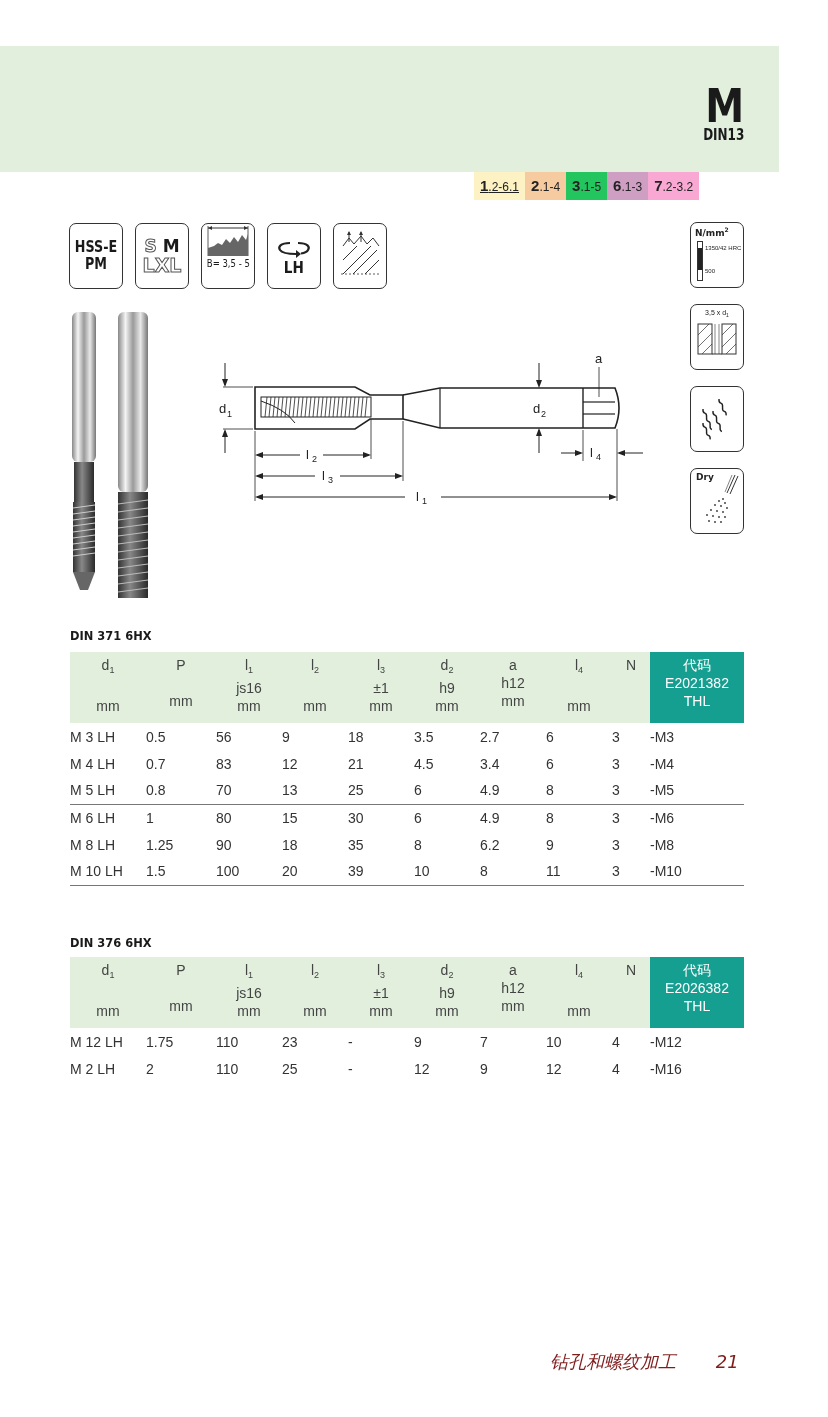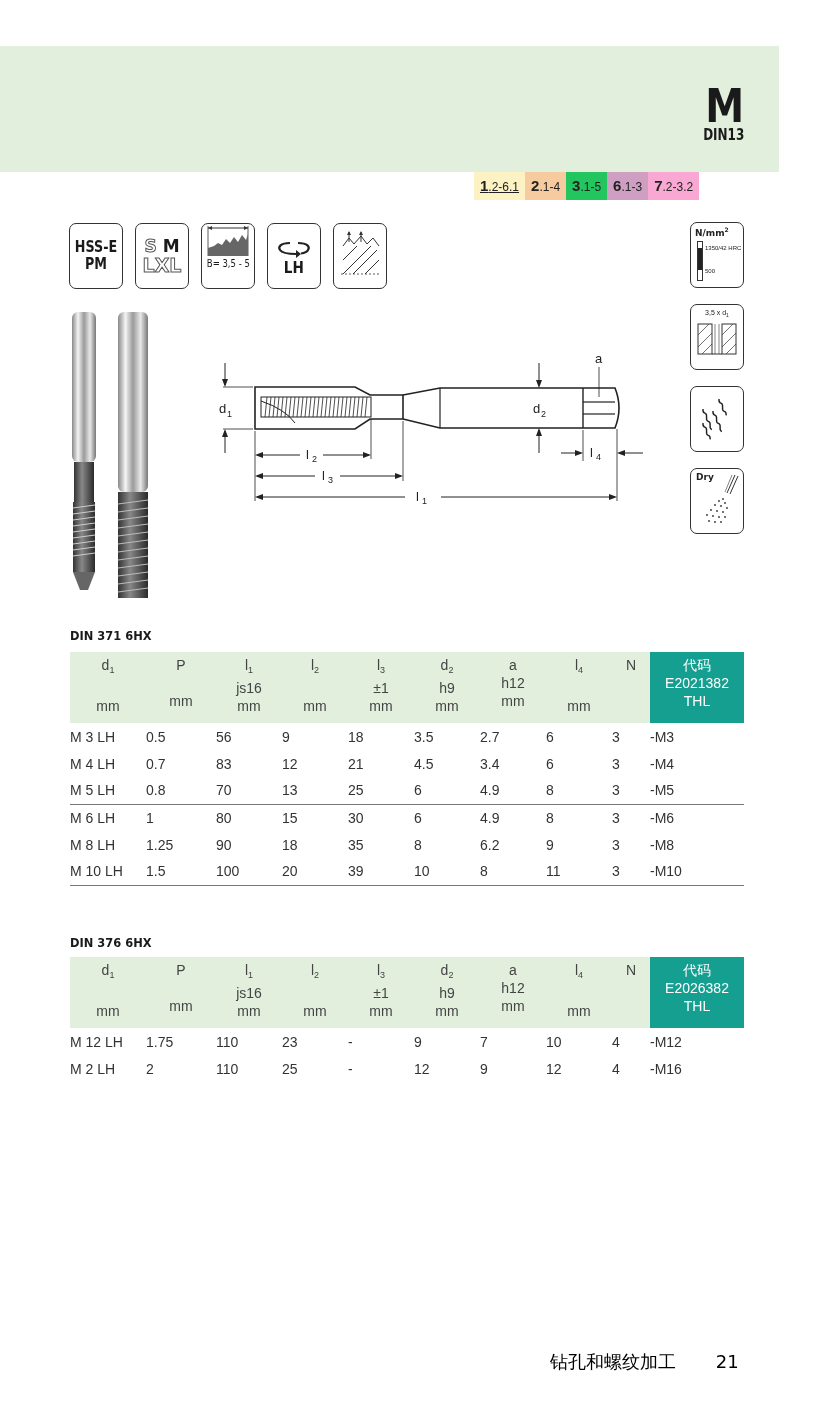--- a/index.html
+++ b/index.html
@@ -29,21 +29,21 @@
   .section-title { position: absolute; left: 70px; font-family: "DejaVu Sans", sans-serif; font-weight: bold; font-size: 13px; color: #1a1a1a; transform-origin: left center; transform: scaleX(0.88); }
 
   table.spec { position: absolute; left: 70px; width: 674px; border-collapse: collapse; font-size: 14px; color: #333; }
   table.spec th { background: #e2efdd; font-weight: normal; color: #444; vertical-align: top; text-align: center; padding: 4px 0 8px 0; line-height: 18px; font-size: 14px; }
   table.spec th.code { background: #159f90; color: #fff; }
   table.spec th .sub { font-size: 9px; vertical-align: -3px; }
   table.spec td { height: 27px; padding: 0 0 0 0; text-align: left; font-size: 14px; color: #333; }
   table.spec tr.grp td { border-top: 1px solid #777; }
   table.spec tr.last td { border-bottom: 1px solid #777; }
 
-  .footer { position: absolute; top: 1350px; left: 550px; font-size: 18px; color: #000000; font-family: "DejaVu Sans", sans-serif; }
+  .footer { position: absolute; top: 1350px; left: 550px; font-size: 18px; color: #7f1d1d; font-family: "DejaVu Sans", sans-serif; font-style: italic; }
   .footer .pg { display: inline-block; margin-left: 34px; }
 </style>
 </head>
 <body>
 
 <div class="band">
   <div class="band-title">
     <span class="big">M</span>
     <span class="small">DIN13</span>
   </div>

